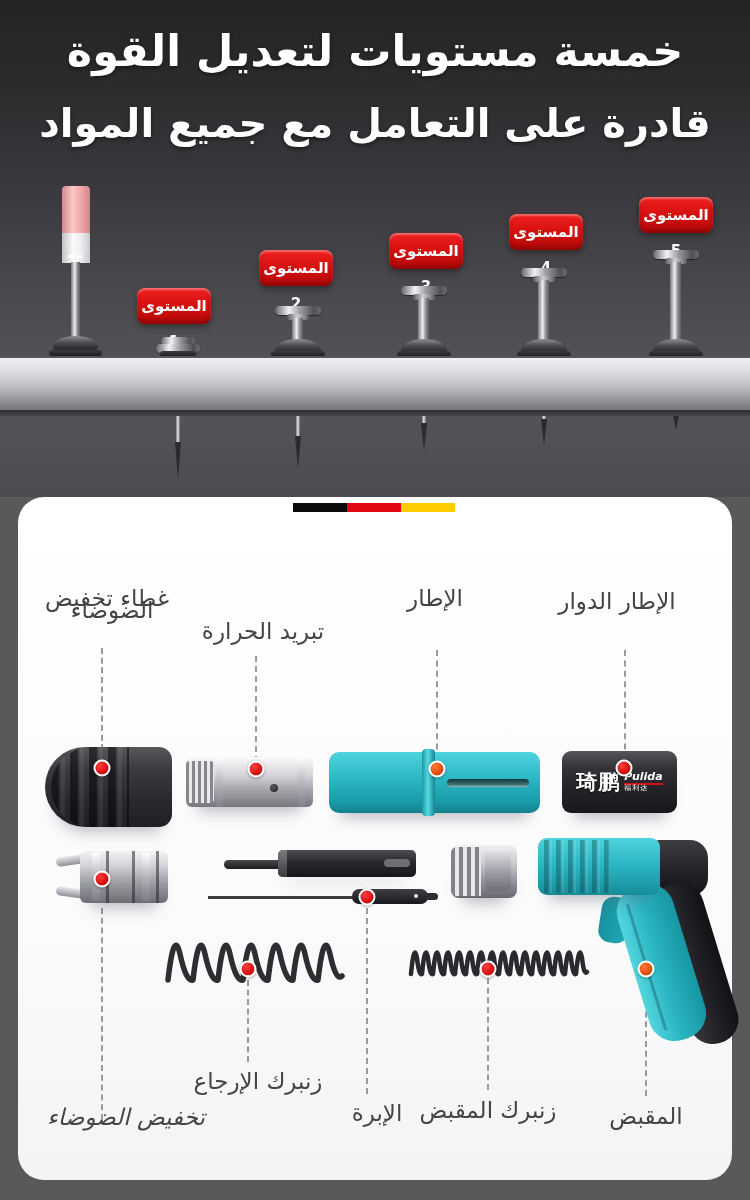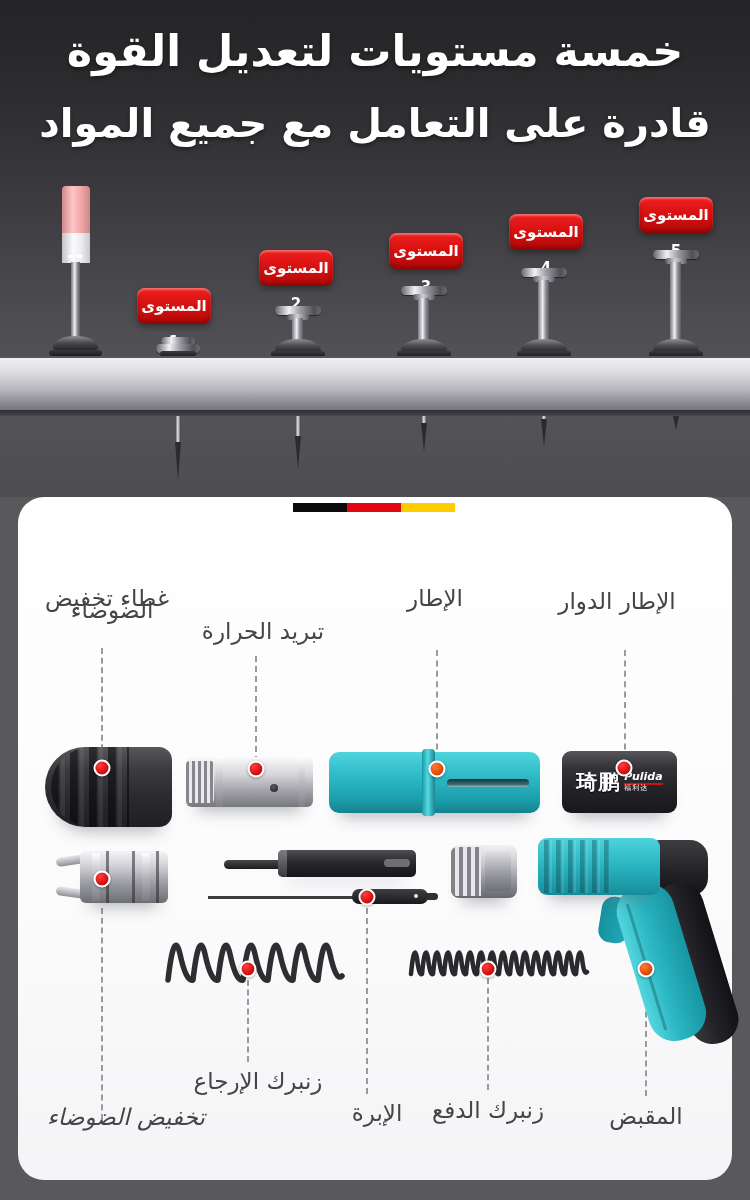--- a/index.html
+++ b/index.html
@@ -267,21 +267,21 @@
 </div>
 
 <div class="abs part-label" style="left:107px;top:585px;">غطاء تخفيض</div>
 <div class="abs part-label" style="left:112px;top:597px;">الضوضاء</div>
 <div class="abs part-label" style="left:263px;top:618px;">تبريد الحرارة</div>
 <div class="abs part-label" style="left:435px;top:585px;">الإطار</div>
 <div class="abs part-label" style="left:617px;top:588px;">الإطار الدوار</div>
 
 <div class="abs part-label" style="left:258px;top:1068px;">زنبرك الإرجاع</div>
 <div class="abs part-label" style="left:377px;top:1100px;">الإبرة</div>
-<div class="abs part-label" style="left:488px;top:1097px;">زنبرك الدفع</div>
+<div class="abs part-label" style="left:488px;top:1097px;">زنبرك المقبض</div>
 <div class="abs part-label" style="left:646px;top:1103px;">المقبض</div>
 <div class="abs part-label" style="left:126px;top:1104px;font-style:italic;">تخفيض الضوضاء</div>
 
 <div class="abs dash-v" style="left:101px;top:648px;height:112px;"></div>
 <div class="abs dash-v" style="left:255px;top:656px;height:106px;"></div>
 <div class="abs dash-v" style="left:436px;top:650px;height:110px;"></div>
 <div class="abs dash-v" style="left:624px;top:650px;height:110px;"></div>
 
 <div class="abs dash-v" style="left:101px;top:908px;height:212px;"></div>
 <div class="abs dash-v" style="left:247px;top:980px;height:82px;"></div>

